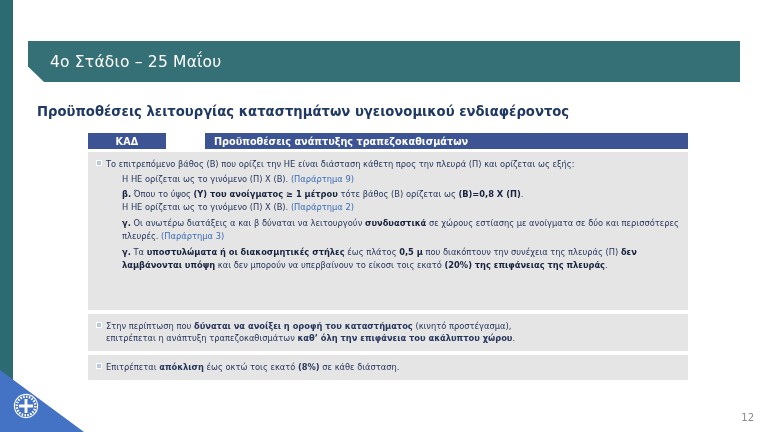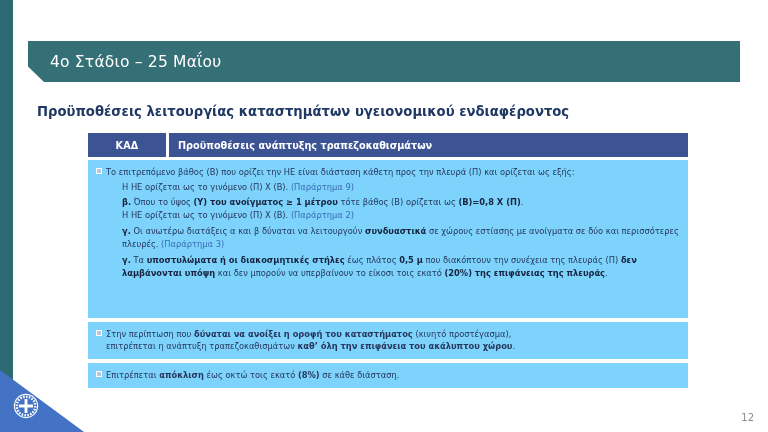--- a/index.html
+++ b/index.html
@@ -59,40 +59,41 @@
   }
 
   
   .table {
     position: absolute;
     left: 88px; top: 133px;
     width: 600px;
   }
   .thead {
     display: flex;
-    height: 24px;
-    gap: 3px;
+    height: 16px;
+    gap: 19px;
   }
   .th-kad {
     width: 78px;
     background: #3c5494;
     color: #ffffff;
     font-size: 9.6px;
     font-weight: bold;
     display: flex; align-items: center; justify-content: center;
     letter-spacing: .3px;
   }
   .th-main {
     flex: 1;
     background: #3c5494;
     color: #ffffff;
     font-size: 9.7px;
     font-weight: bold;
     display: flex; align-items: center;
     padding-left: 9px;
+    margin-left: 20px;
   }
 
   .tbody {
     display: flex;
     gap: 3px;
     margin-top: 3px;
   }
   .td-kad {
     width: 78px;
     background: #384f86;
@@ -121,21 +122,21 @@
   }
 
   .td-right {
     flex: 1;
     display: flex;
     flex-direction: column;
     gap: 4px;
   }
 
   .block {
-    background: #7dd3fc;
+    background: #e5e5e5;
     color: #1f3864;
     padding: 6px 8px 7px 8px;
   }
   .block.main { min-height: 158px; }
 
   .bullet-line {
     display: flex;
     font-size: 8.3px;
     line-height: 1.45;
     color: #27365c;

